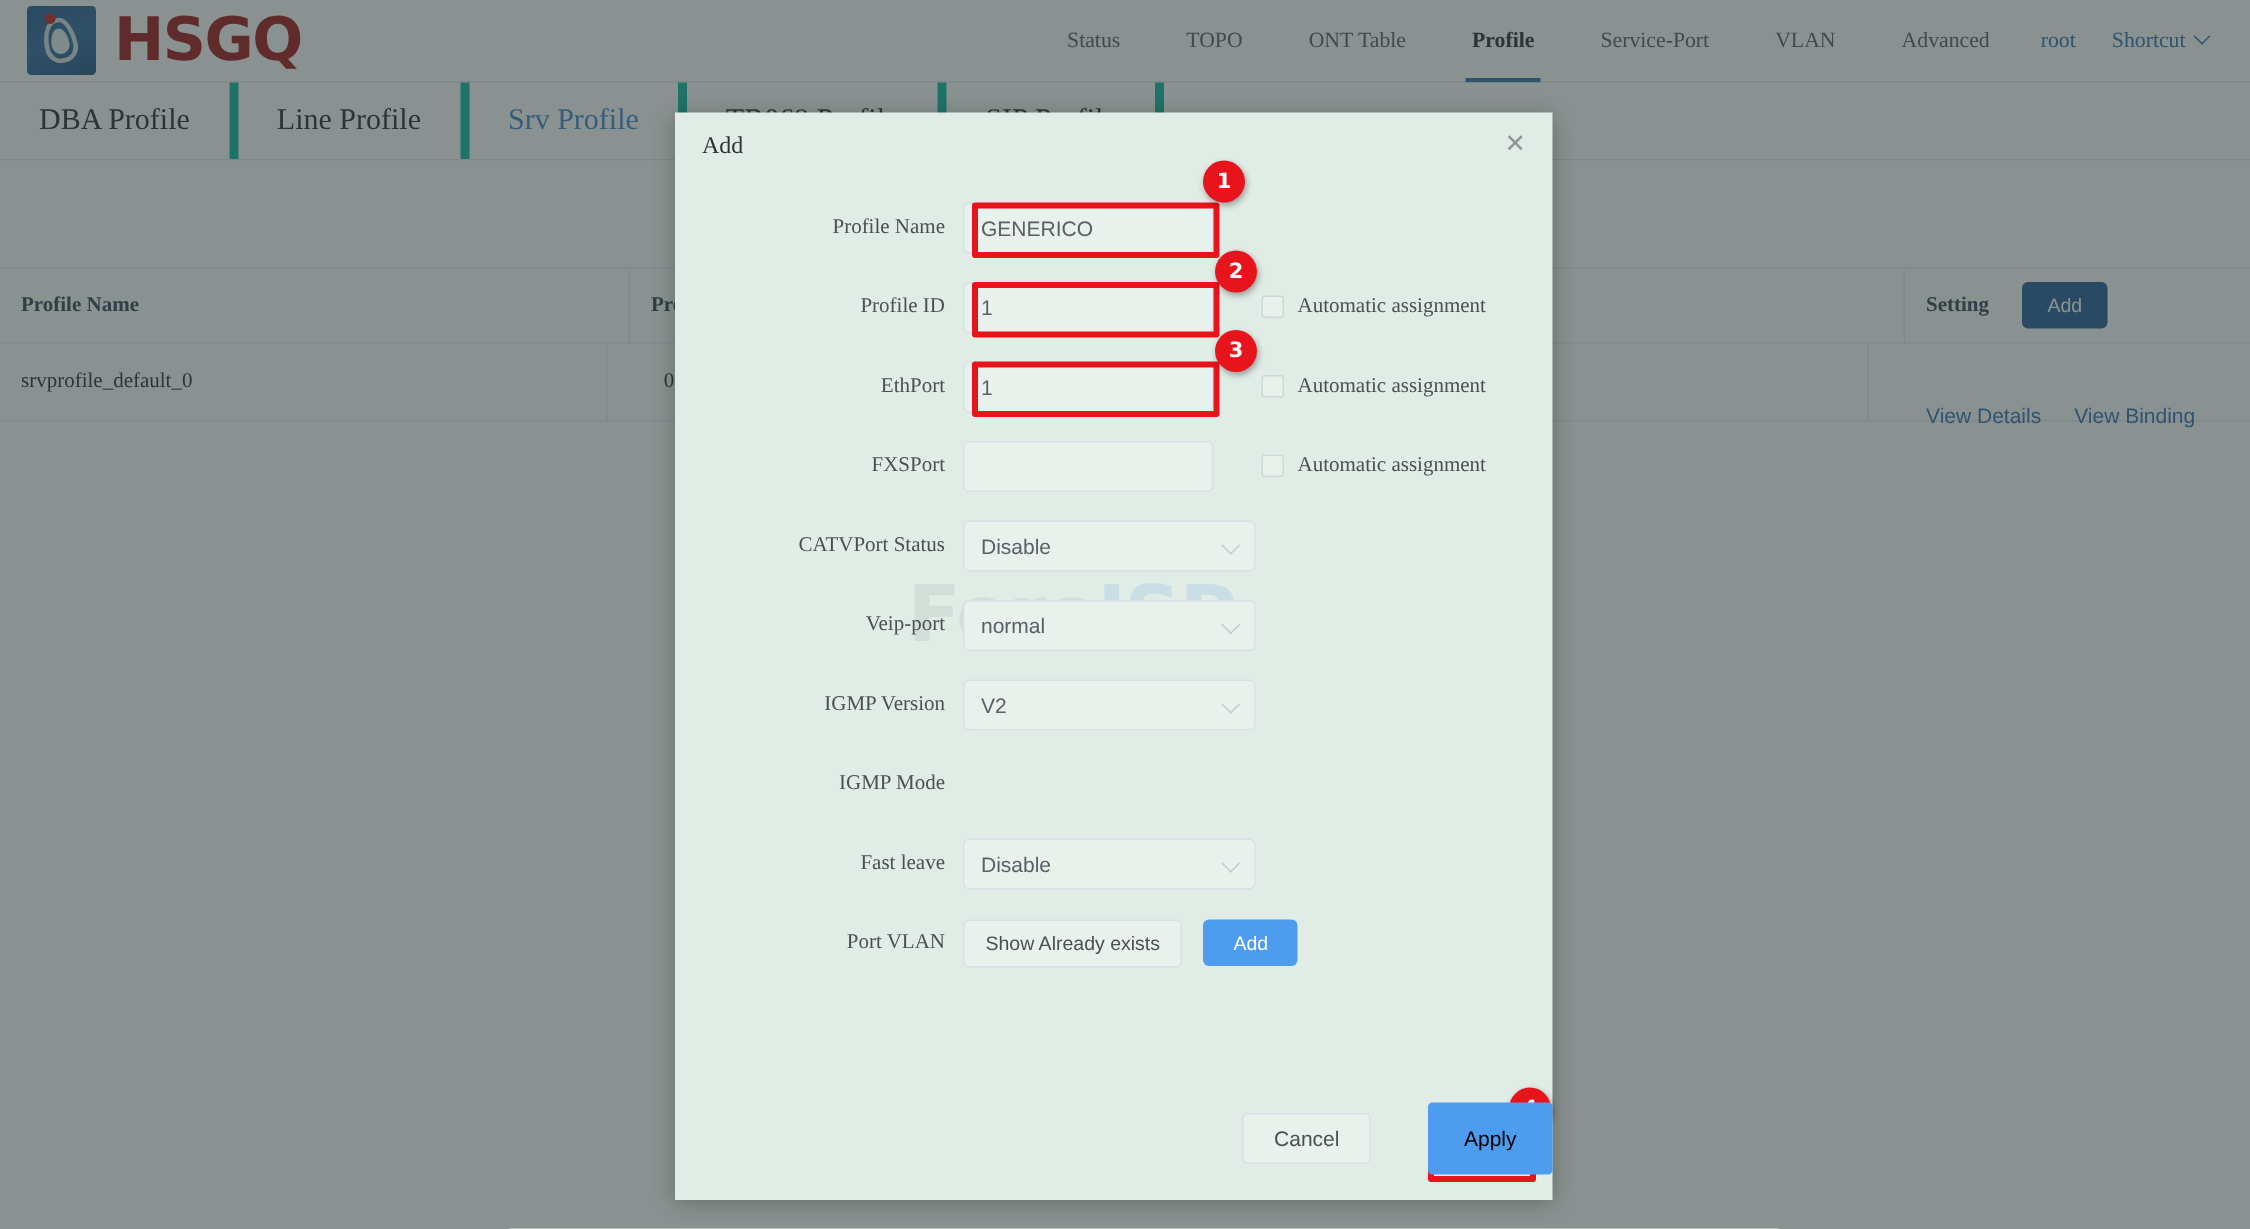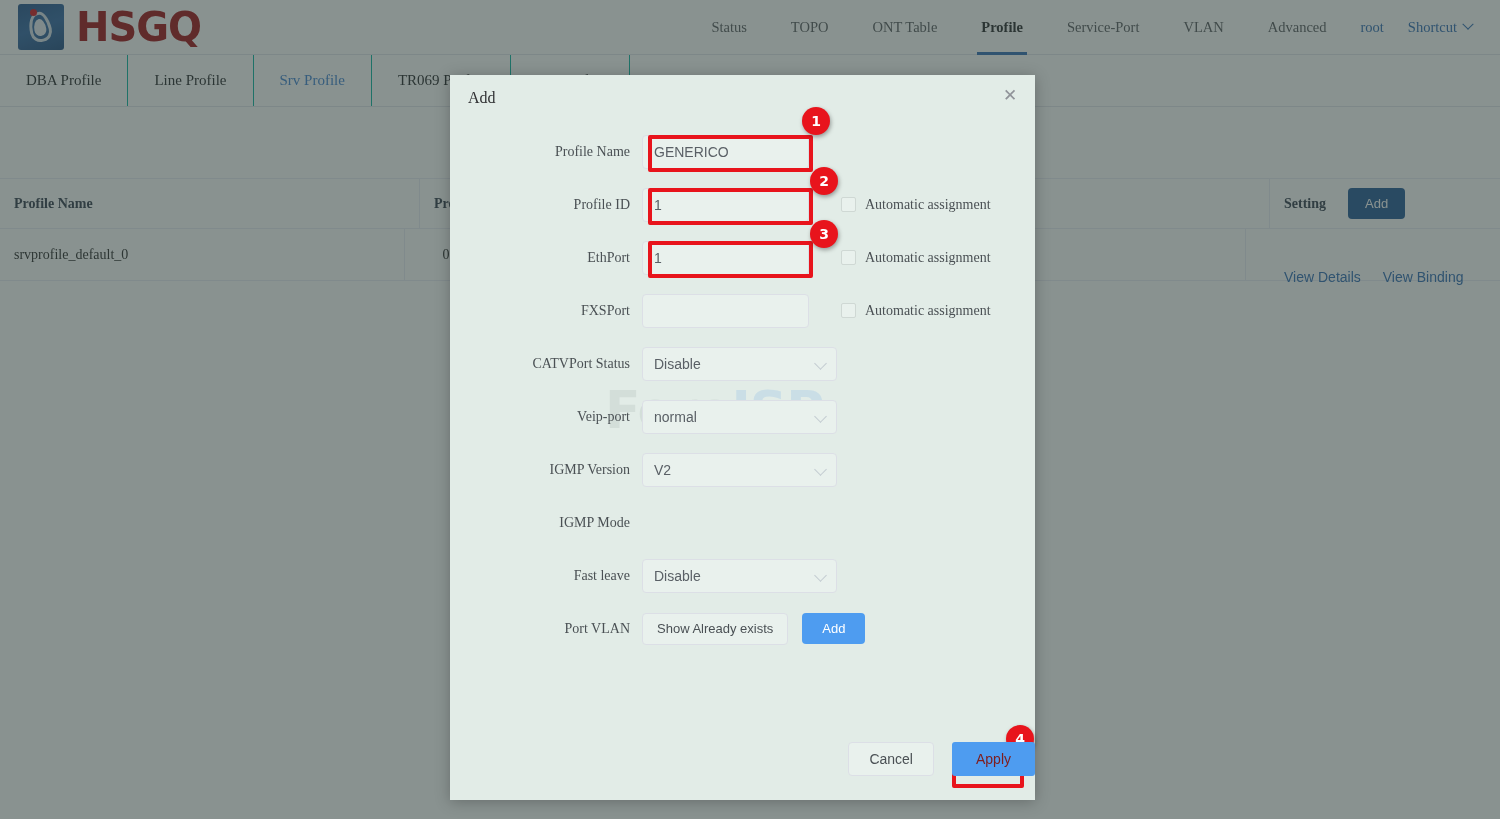--- a/index.html
+++ b/index.html
@@ -76,22 +76,22 @@
   }
 
   
   .tabs {
     position: absolute; top: 55px; left: 0; right: 0; height: 52px;
     display: flex; align-items: stretch;
     border-bottom: 1px solid #e4e7ed; background: #fff;
   }
   .tab {
     display: flex; align-items: center; padding: 0 26px;
-    font-size: 15px; color: #303133; cursor: pointer;
-    border-right: 1px solid #14b8a6;
+    font-size: 20px; color: #303133; cursor: pointer;
+    border-right: 6px solid #14b8a6;
   }
   .tab.active { color: #4a8ad4; }
 
   
   .filter-row {
     position: absolute; top: 107px; left: 0; right: 0; height: 72px;
     display: flex; align-items: center; padding-left: 10px;
     border-bottom: 1px solid #ebeef5; background:#fff;justify-content:center;
   }
   .filter-label { font-size: 14.5px; color: #303133; margin-right: 12px; }
@@ -225,24 +225,24 @@
     position: absolute; left: 0; right: 0; bottom: 0; height: 82px;
     display: flex; align-items: center; justify-content: flex-end;
   }
   .cancel-btn {
     height: 34px; border: 1px solid #dcdfe6; border-radius: 4px;
     background: #e9f1ed; color: #4a5054; font-size: 14px; padding: 0 20px;
     cursor: pointer; font-family: "Liberation Sans", sans-serif;
     display: flex; align-items: center; margin-right: 18px;
   }
   .apply-btn {
-    height: 34px; border: none; border-radius: 3px;
-    background: #4e9cf0; color: #7f1d1d; font-size: 14px; padding: 0 24px;
+    height: 48px; border: none; border-radius: 3px;
+    background: #4e9cf0; color: #000000; font-size: 14px; padding: 0 24px;
     cursor: pointer; font-family: "Liberation Sans", sans-serif;
-    display: flex; align-items: center;
+    display: flex; align-items: center; margin-left: 20px;
   }
 
   
   .watermark {
     position: absolute; left: 155px; top: 305px;
     font-family: "DejaVu Sans", sans-serif;
     font-weight: bold; font-size: 52px; letter-spacing: -1px;
     pointer-events: none; user-select: none; opacity: .55;
   }
   .wm-foro { color: #c8d3cf; }

